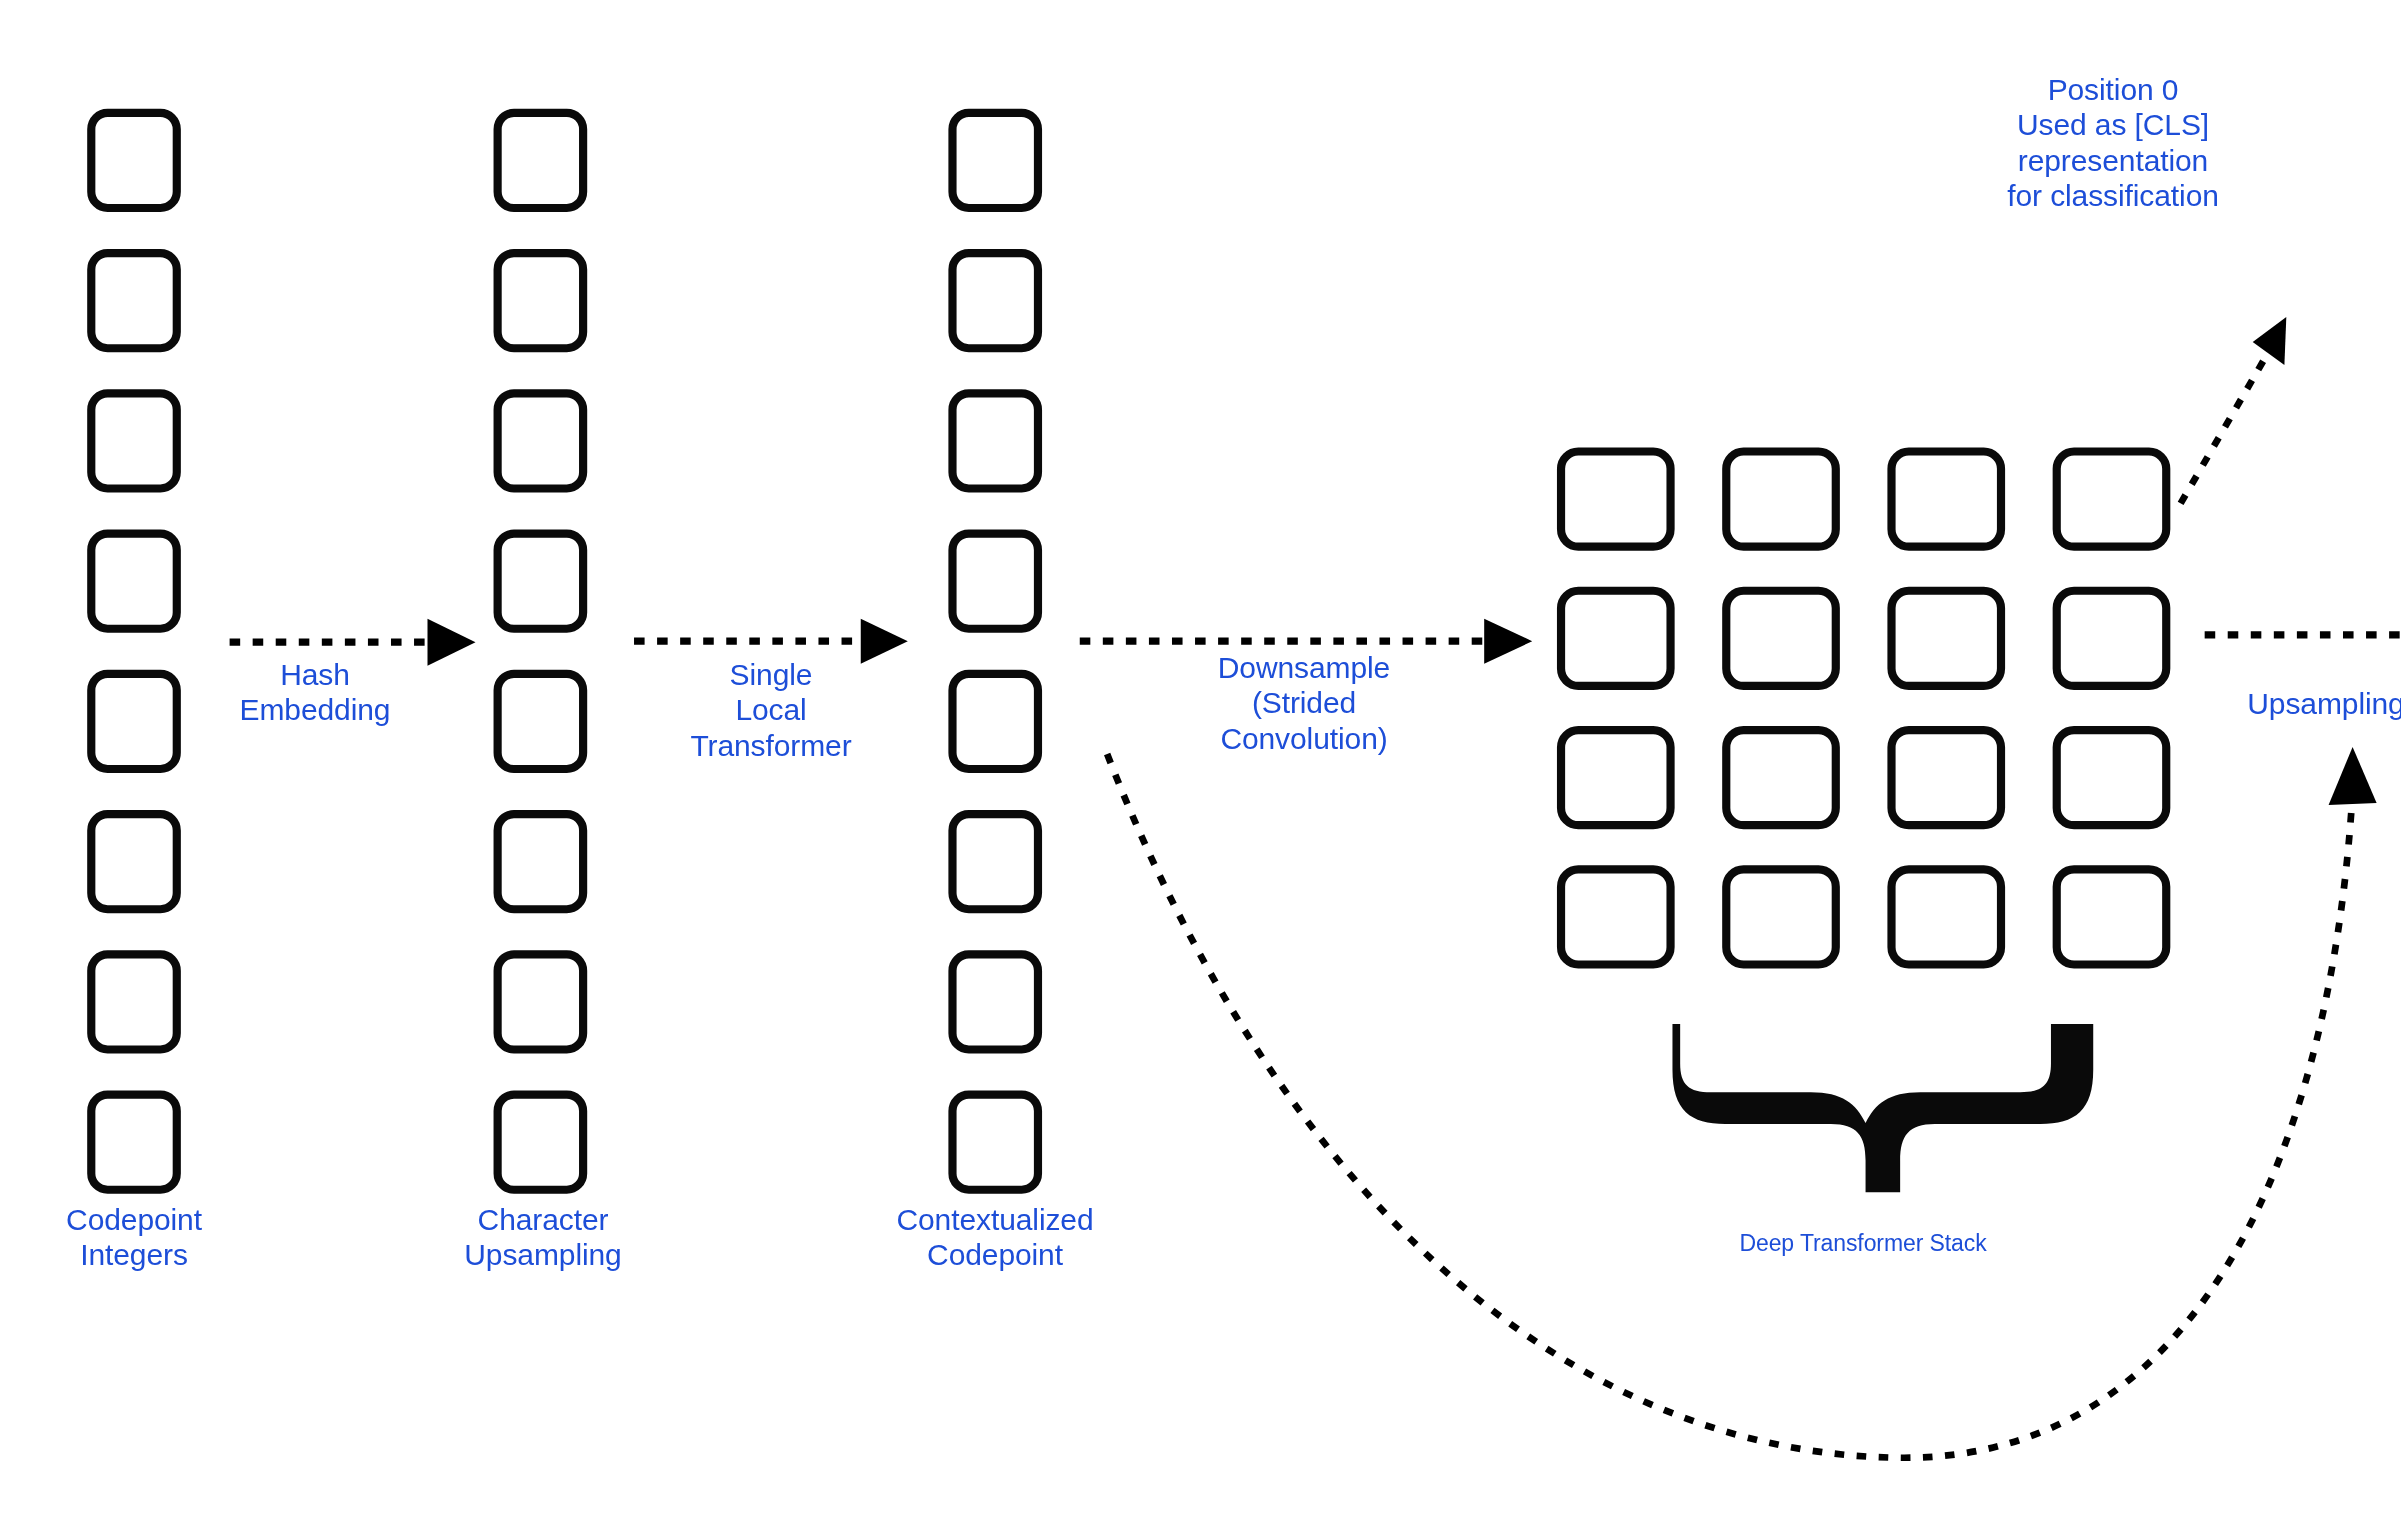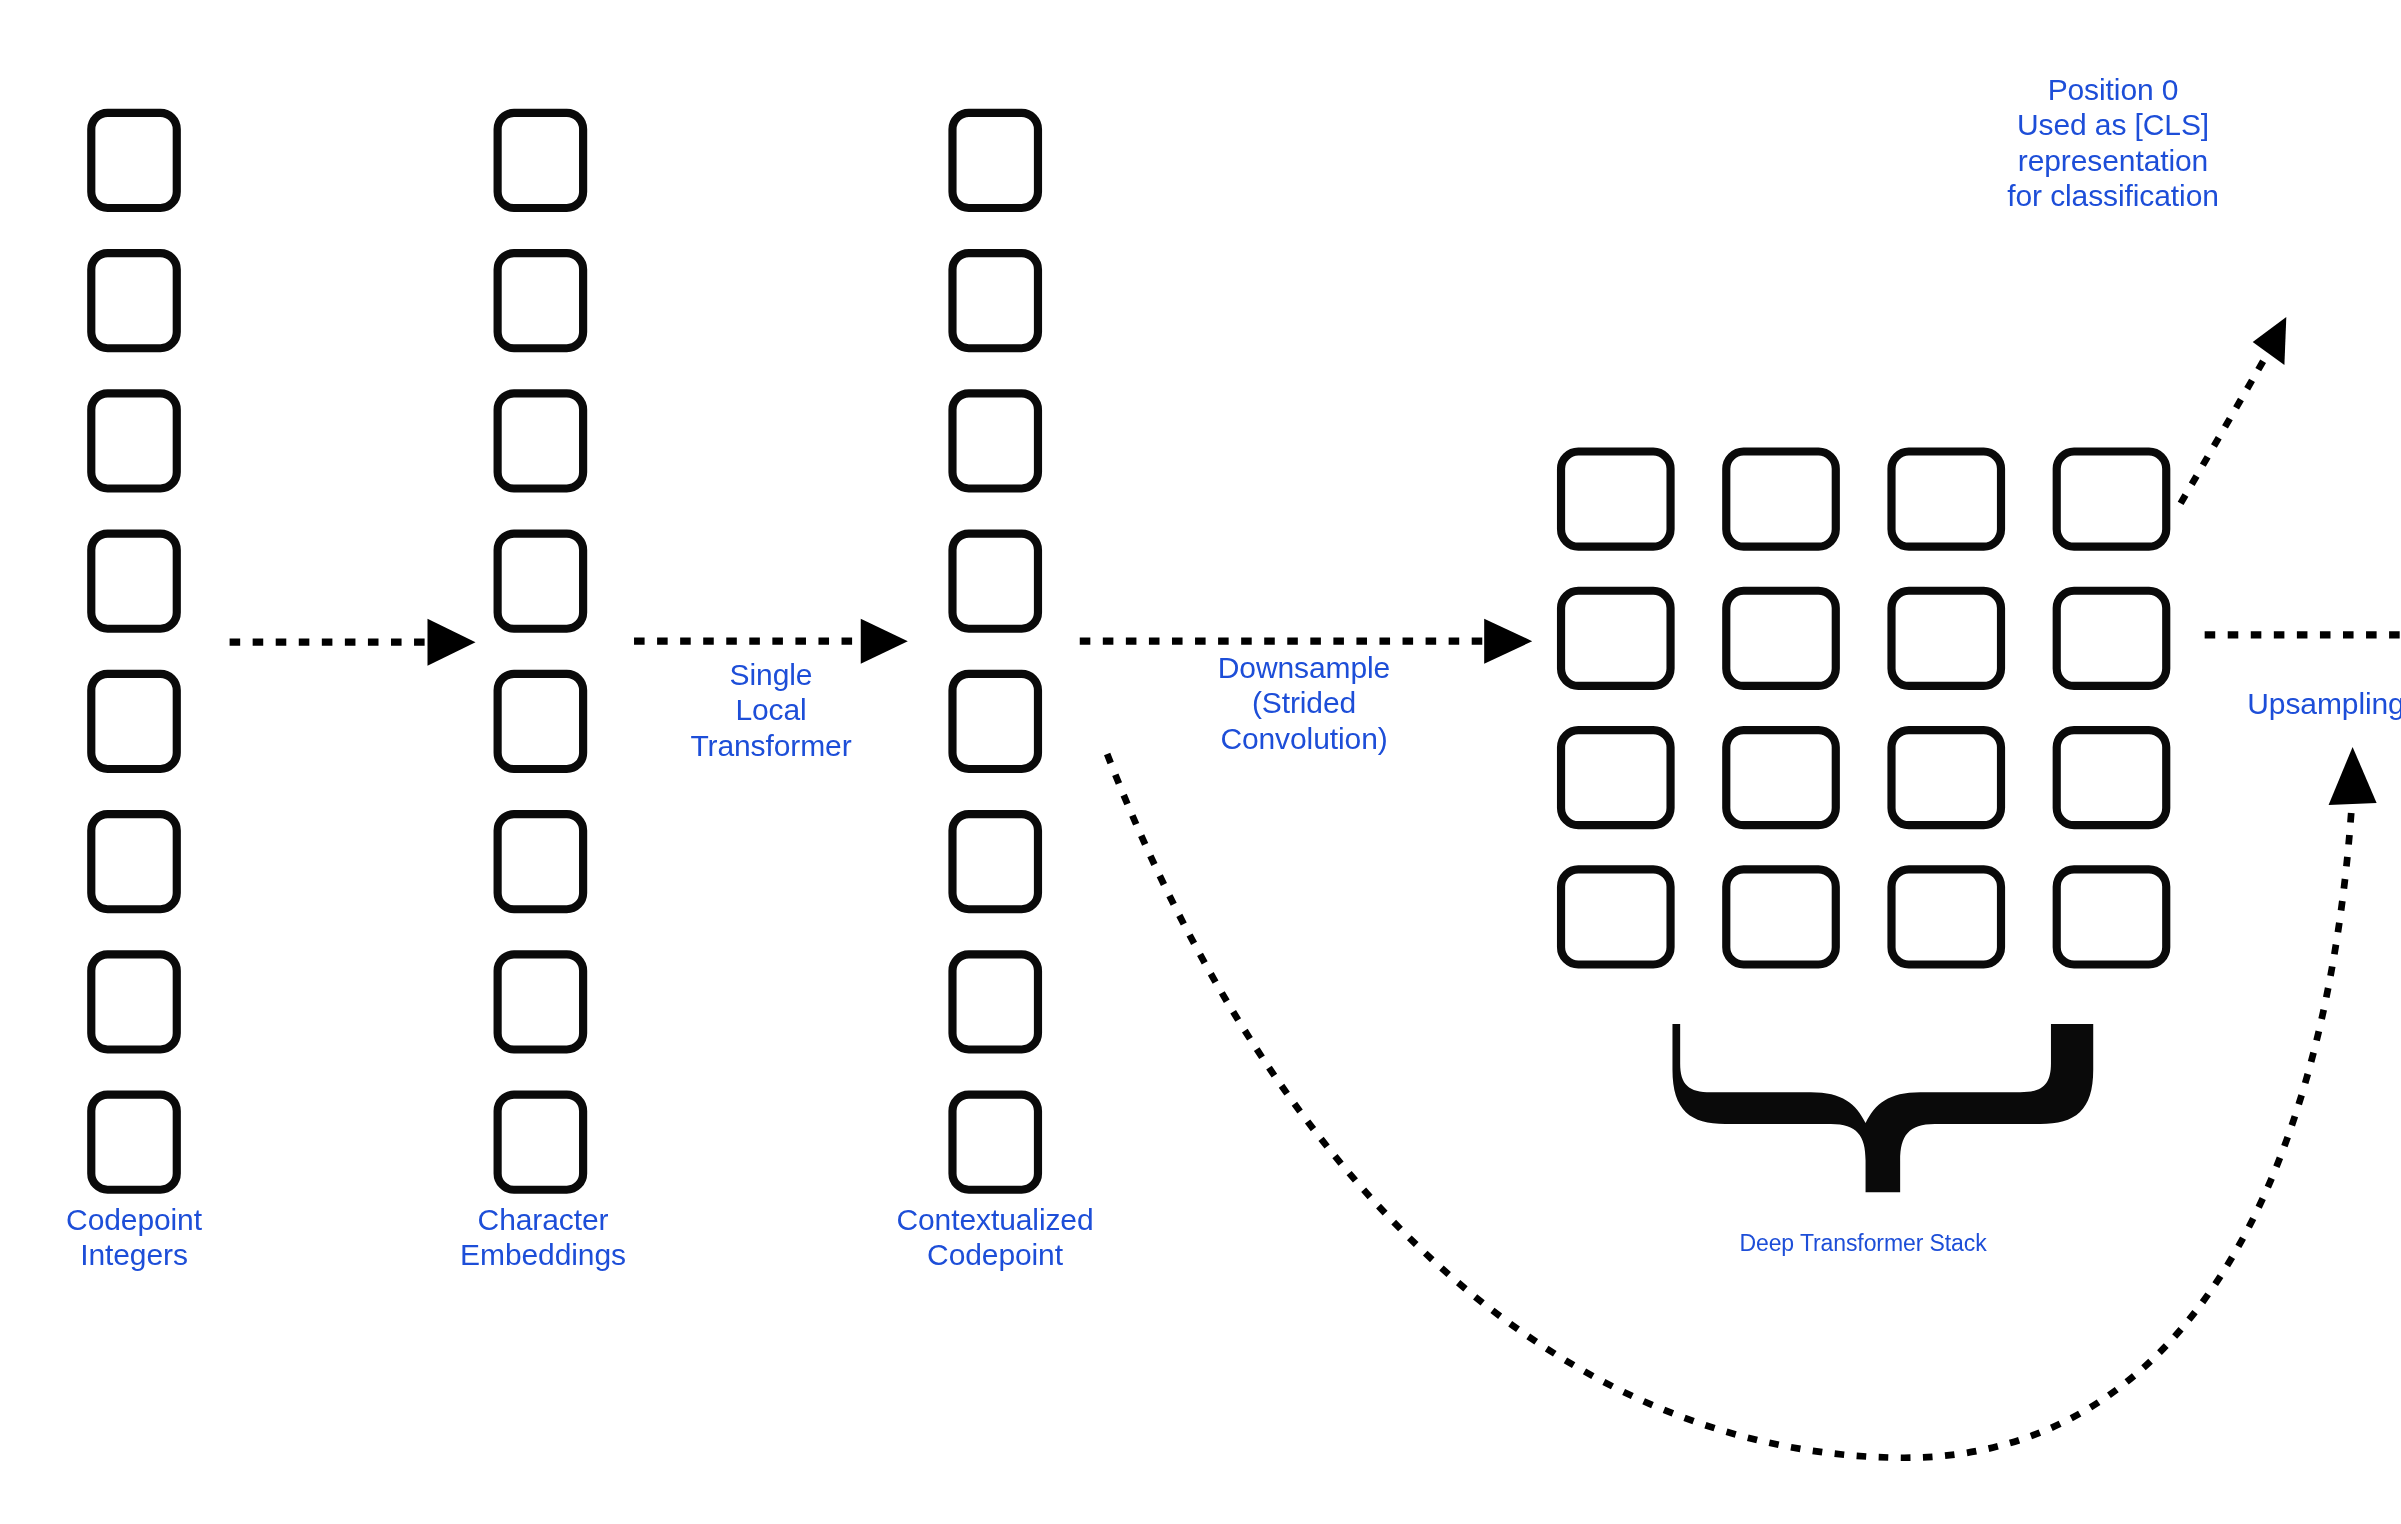--- a/index.html
+++ b/index.html
@@ -212,27 +212,29 @@
                C 4560 3038, 4850 2430, 4898 1650"></path>
       <polygon class="arrow-head" points="4898,1555 4948,1672 4848,1676"></polygon>
     </g>
 
   </svg>
 
   <div class="lbl lbl-col" style="left:-58px; top:1202px; width:384px;">Codepoint
 Integers</div>
 
   <div class="lbl lbl-col" style="left:351px; top:1202px; width:384px;">Character
-Embeddings</div>
+Upsampling</div>
 
   <div class="lbl lbl-col" style="left:803px; top:1202px; width:384px;">Contextualized
 Codepoint</div>
 
   <div class="lbl lbl-stack" style="left:1599px; top:1230px; width:528px;">Deep Transformer Stack</div>
 
+  <div class="lbl lbl-arrow" style="left:166px; top:657px; width:298px;">Hash
+Embedding</div>
 
   <div class="lbl lbl-arrow" style="left:622px; top:657px; width:298px;">Single
 Local
 Transformer</div>
 
   <div class="lbl lbl-arrow" style="left:1131px; top:650px; width:346px;">Downsample
 (Strided
 Convolution)</div>
 
   <div class="lbl lbl-arrow" style="left:2177px; top:686px; width:298px;">Upsampling</div>

